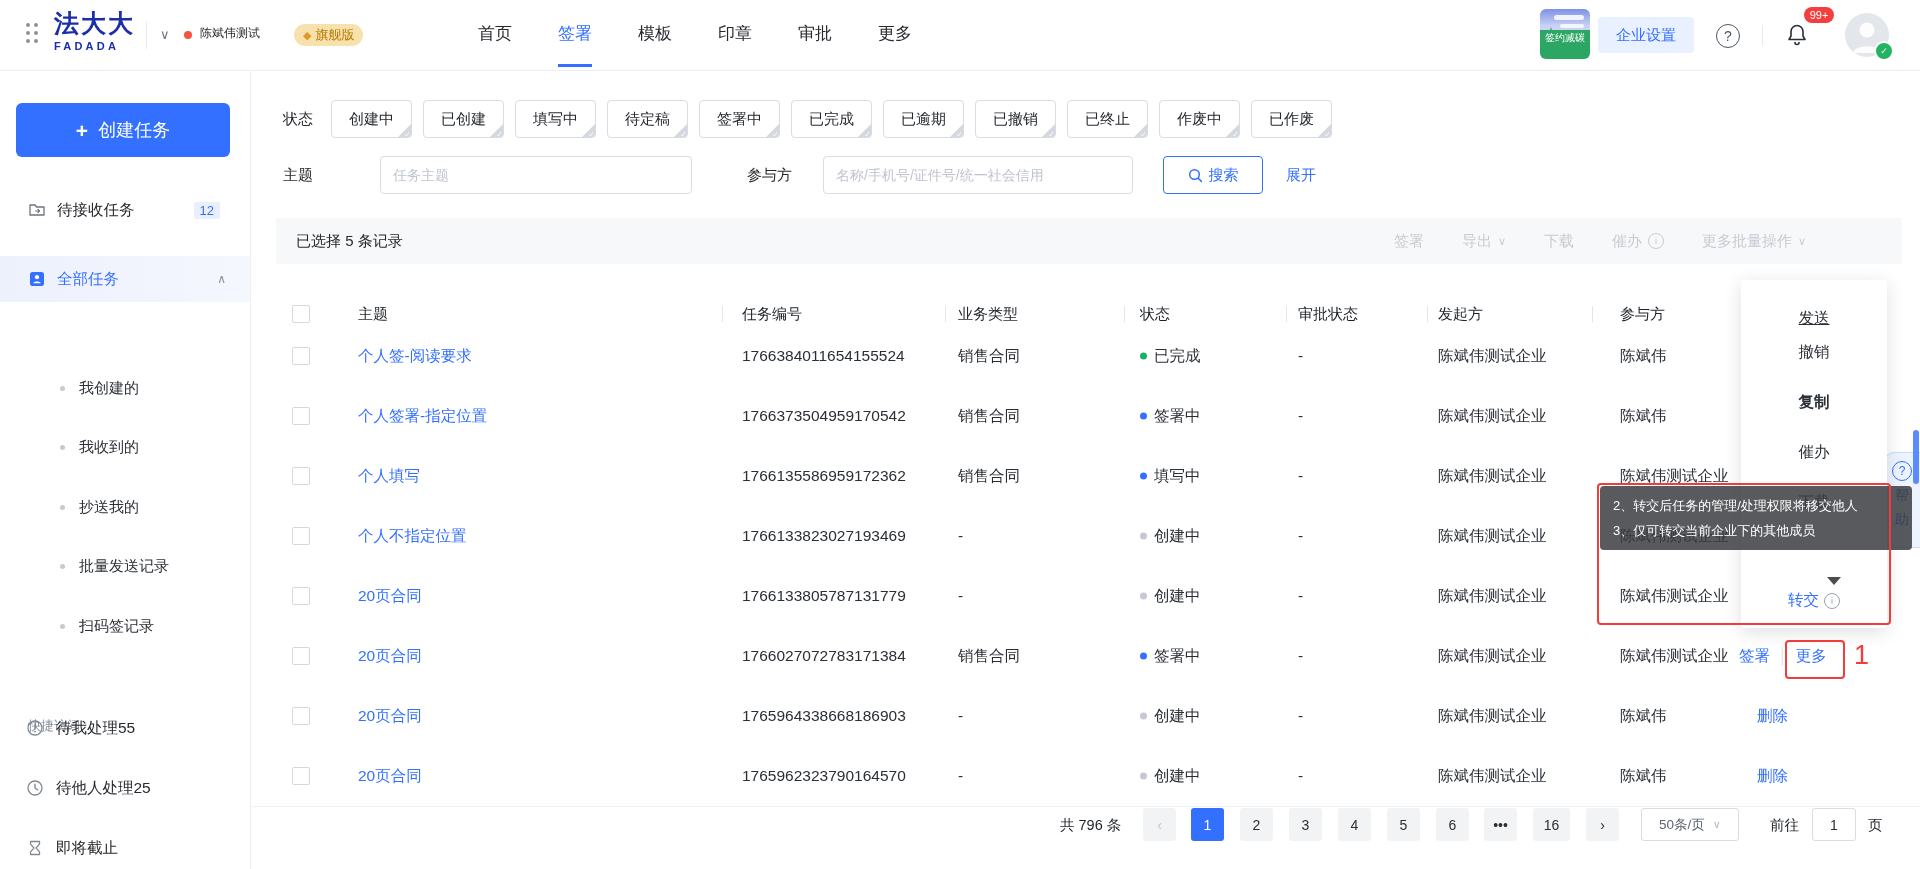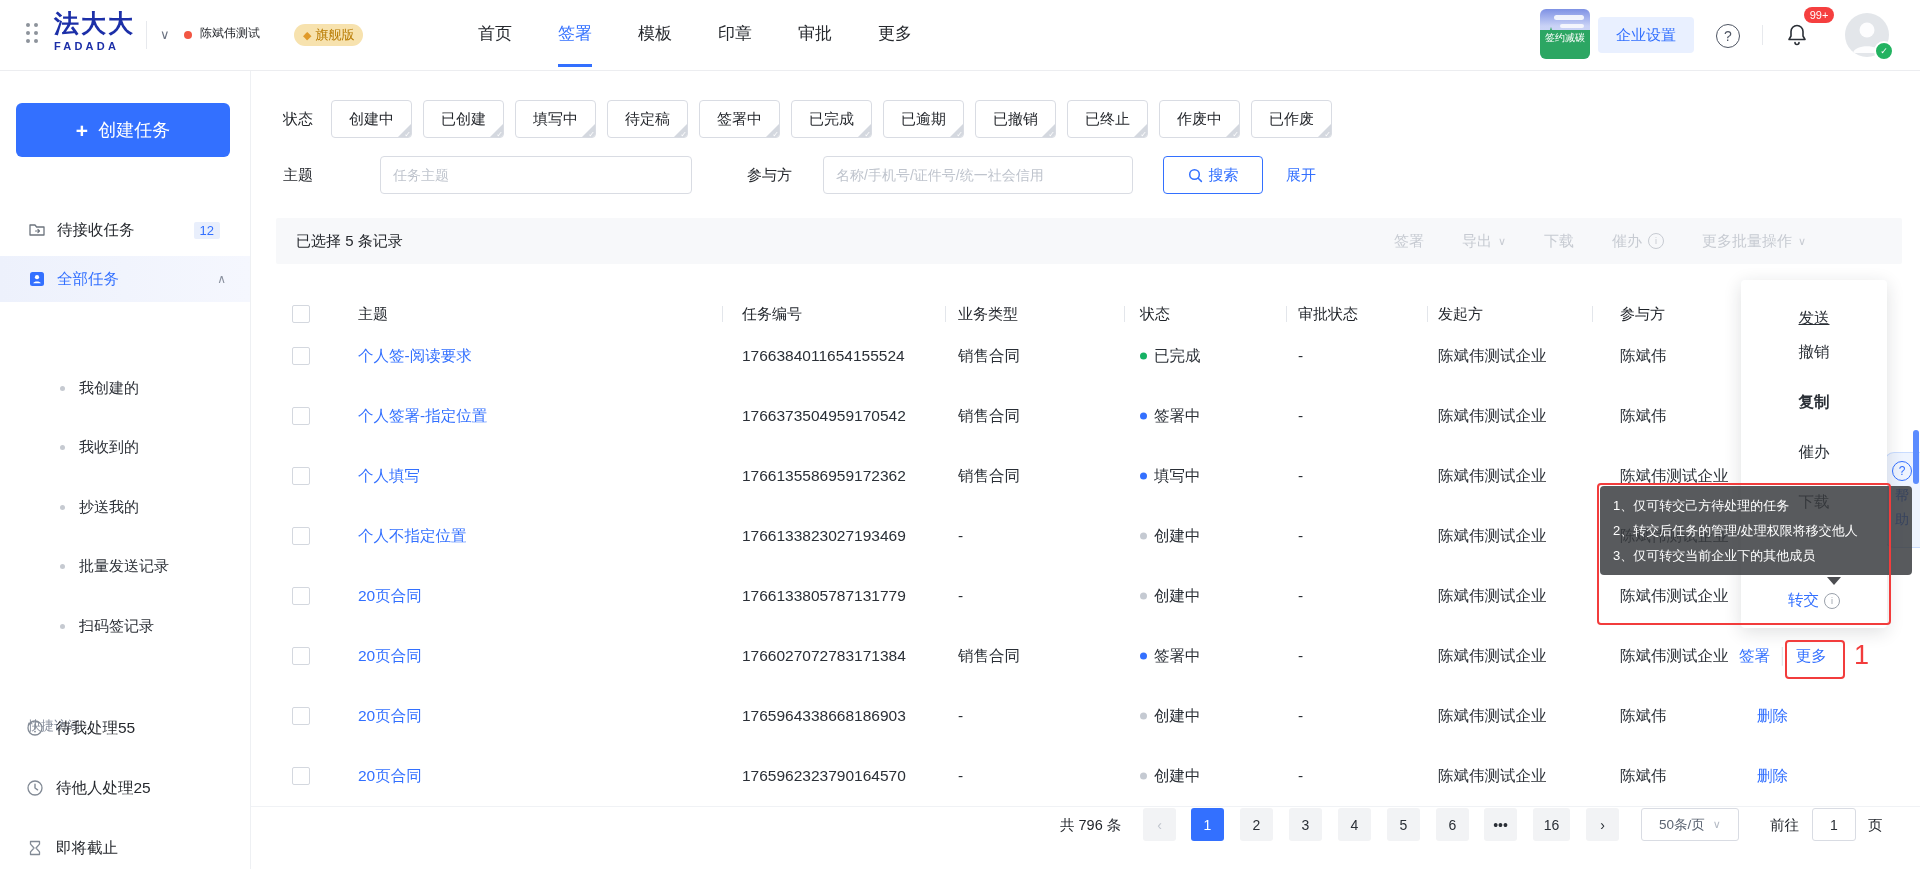--- a/index.html
+++ b/index.html
@@ -196,21 +196,21 @@
     </div>
     <div class="avatar-check">✓</div>
   </div>
 
   <div class="sb">
     <button class="btn-create">
       <span class="plus">+</span>
       <span>创建任务</span>
     </button>
 
-    <div class="sb-item" style="top:137px;text-align:center;">
+    <div class="sb-item" style="top:117px;text-align:center;">
       <span class="ic">
         <svg width="18" height="18" viewBox="0 0 18 18">
             <path d="M2 4h5l1.6 2H16v8H2z" fill="none" stroke="#6d747e" stroke-width="1.3" stroke-linejoin="round"></path>
             <path d="M7.5 10h4m0 0-1.6-1.6M11.5 10l-1.6 1.6" stroke="#6d747e" stroke-width="1.2" fill="none" stroke-linecap="round"></path>
           </svg>
       </span>
       <span class="lb">待接收任务</span>
       <span class="badge">12</span>
     </div>
 
@@ -443,21 +443,20 @@
       <span class="icirc">i</span>
     </div>
   <div class="dd-item" style="top: 28px; text-decoration: underline;">发送</div>
       <div class="dd-item" style="top: 62px;">撤销</div>
       <div class="dd-item" style="top: 112px; font-weight: bold;">复制</div>
       <div class="dd-item" style="top: 162px;">催办</div>
       <div class="dd-item" style="top: 212px;">下载</div>
     </div>
 
   <div class="tooltip" id="tooltip">
-      <div>1、仅可转交己方待处理的任务</div>
       <div>2、转交后任务的管理/处理权限将移交他人</div>
       <div>3、仅可转交当前企业下的其他成员</div>
     </div>
   <div class="tooltip-arrow"></div>
   <div class="redbox" style="left:1597px;top:483px;width:290px;height:138px;"></div>
   <div class="redbox" style="left:1785px;top:640px;width:56px;height:35px;"></div>
   <div class="annot-1">1</div>
   <div class="scroll-thumb"></div>
 
   <div class="pg-total">共 796 条</div>

